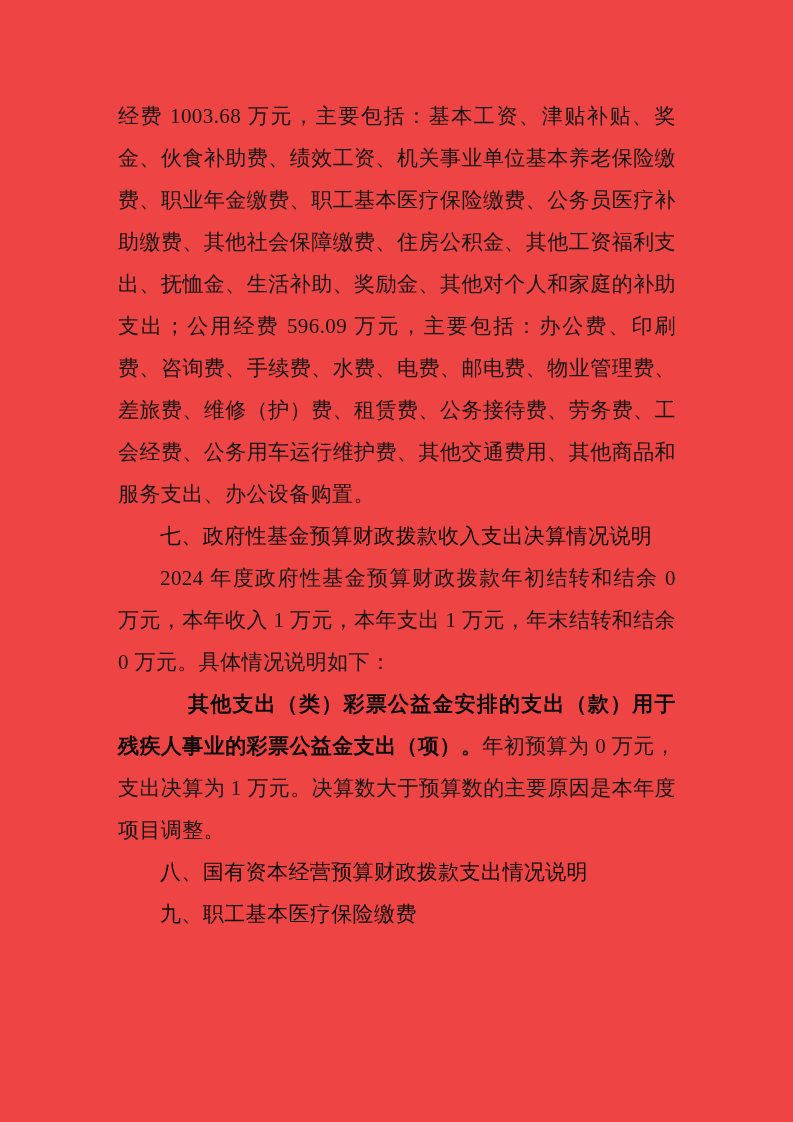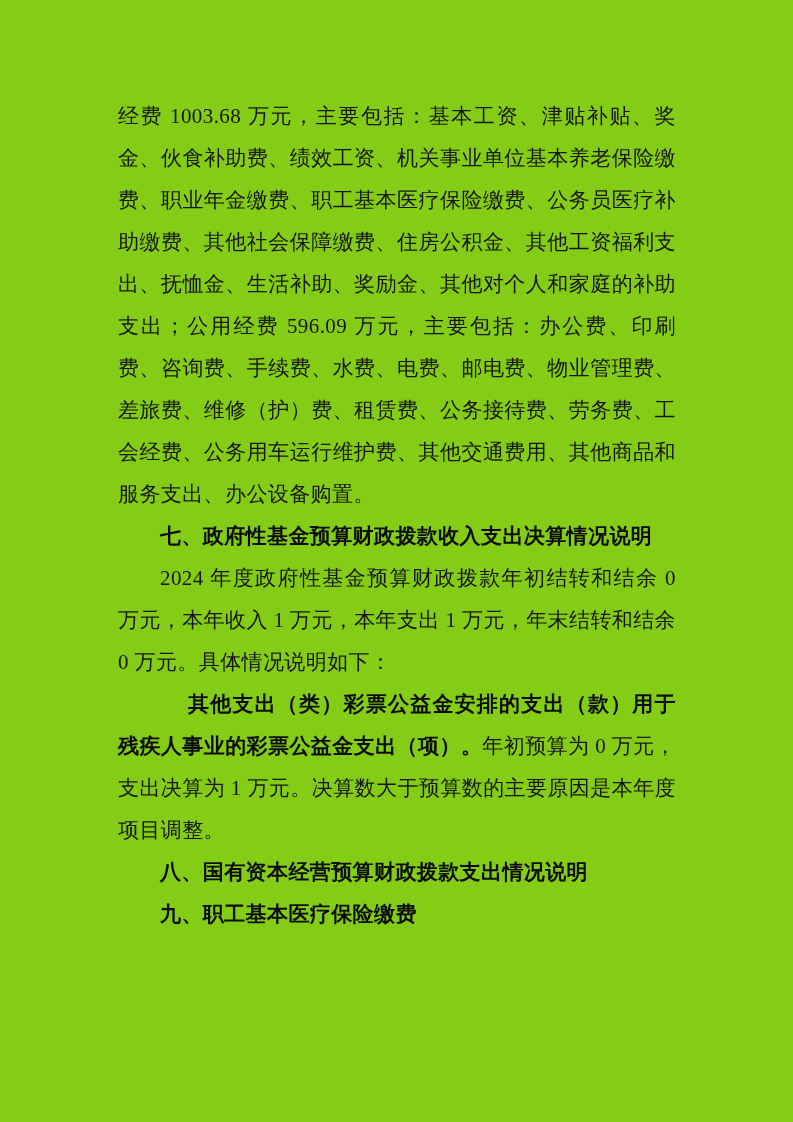--- a/index.html
+++ b/index.html
@@ -9,21 +9,21 @@
   }
   body {
     width: 793px;
     height: 1122px;
     overflow: hidden;
   }
   .page {
     box-sizing: border-box;
     width: 793px;
     height: 1122px;
-    background: #84cc16;
+    background: #ef4444;
     padding: 95px 117px 0 118px;
     font-family: "Liberation Serif", "DejaVu Serif", serif;
     font-size: 21px;
     line-height: 42px;
     color: #161616;
   }
   .para {
     margin: 0;
     text-align: justify;
     text-justify: inter-character;
@@ -31,21 +31,21 @@
     letter-spacing: 0.4px;
     word-break: break-all;
   }
   .para.no-indent {
     text-indent: 0;
   }
   .heading {
     margin: 0;
     text-indent: 2em;
     font-family: "Liberation Sans", "DejaVu Sans", sans-serif;
-    font-weight: bold;
+    font-weight: normal;
     letter-spacing: 0.4px;
     color: #0c0c0c;
   }
   .bold-lead {
     font-family: "Liberation Sans", "DejaVu Sans", sans-serif;
     font-weight: bold;
     color: #0c0c0c;
     margin-left: 28px;
   }
 </style>

